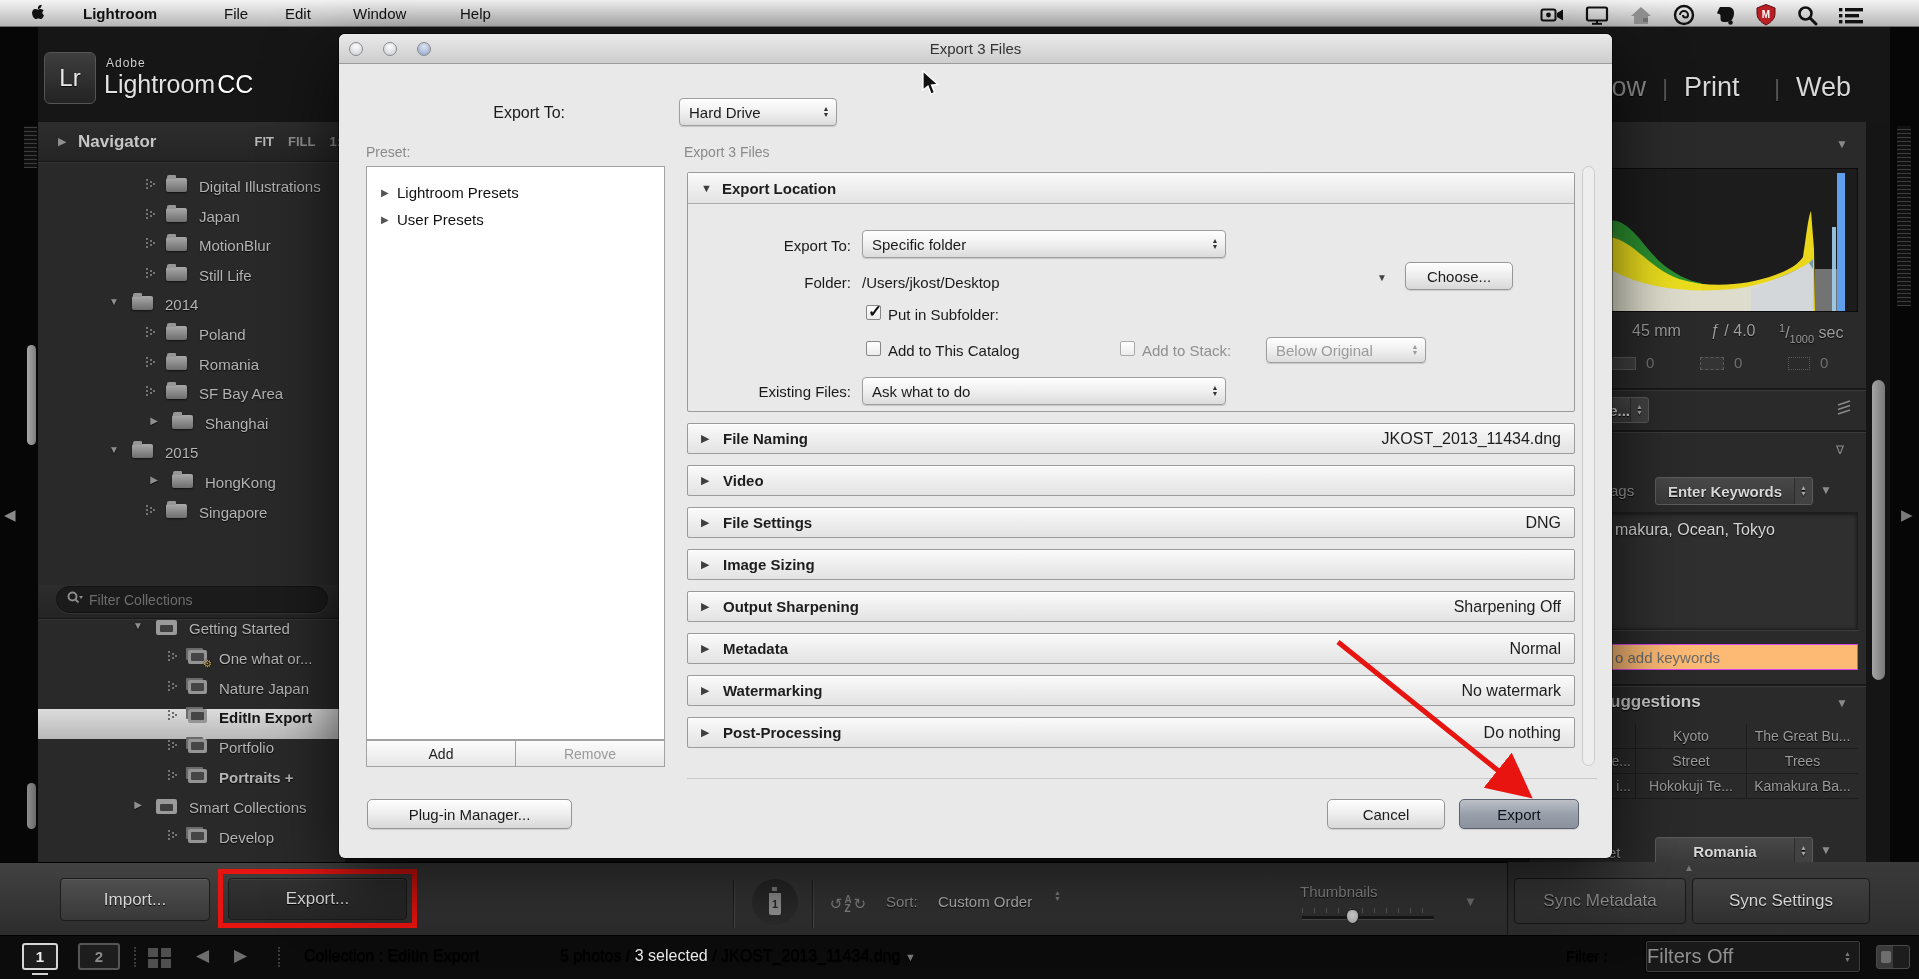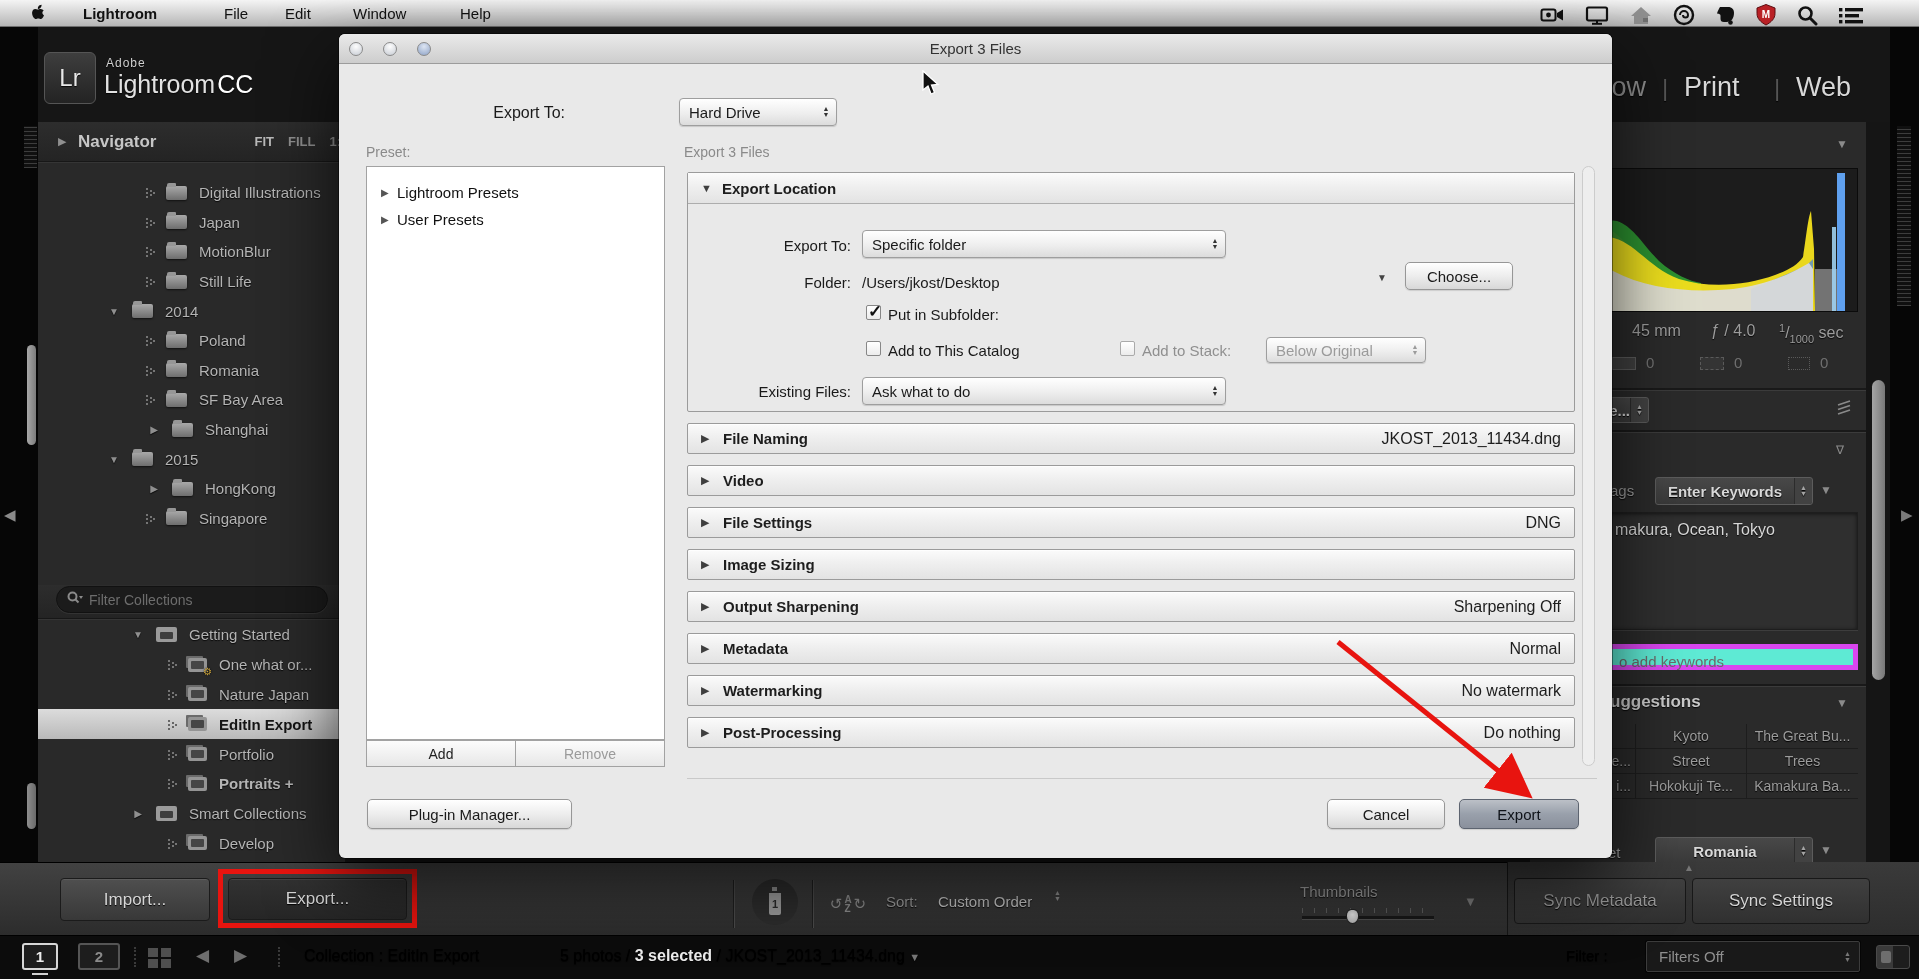--- a/index.html
+++ b/index.html
@@ -16,21 +16,21 @@
   
   #lr-badge{left:44px;top:52px;width:52px;height:52px;border-radius:6px;background:linear-gradient(#3e3e3e,#232323);border:1px solid #555;color:#e8e8e8;font-size:24px;display:flex;align-items:center;justify-content:center}
   .modtxt{position:absolute;top:72px;font-size:27px}
 
   
   #left-strip{left:0;top:27px;width:38px;height:908px;background:#060606}
   #left-panel{left:38px;top:122px;width:307px;height:740px;background:#292929;z-index:2}
   .panel-head{position:relative;height:40px;display:flex;align-items:center;background:linear-gradient(#2d2d2d,#242424);border-bottom:1px solid #171717;box-shadow:0 1px 0 #353535}
   .panel-head .tri{color:#8f8f8f;font-size:11px;margin-left:20px;width:14px}
   .panel-head .pt{color:#c6c6c6;font-size:17px;margin-left:6px;font-weight:bold}
-  .trow{height:29.6px;display:flex;align-items:center;color:#b4b4b4;font-size:15px;white-space:nowrap;text-shadow:0 1px 1px rgba(0,0,0,.8)}
+  .trow{height:29.6px;display:flex;color:#b4b4b4;font-size:15px;white-space:nowrap;text-shadow:0 1px 1px rgba(0,0,0,.8)}
   .crow{height:29.8px}
   .trow .exp{width:16px;flex:none;display:flex;justify-content:center;color:#8f8f8f;font-size:10px}
   .trow .lab{margin-left:12px}
   .ind1{padding-left:68px}.ind2{padding-left:108px}.cind1{padding-left:92px}.cind2{padding-left:130px}
   .sel{background:linear-gradient(#dcdcdc,#b9b9b9);color:#141414;text-shadow:none;font-weight:bold}
   .dots{width:10px;height:11px;position:relative;flex:none}
   .dots::before{content:"";position:absolute;left:0;top:1px;width:2px;height:2px;border-radius:50%;background:#8f8f8f;
     box-shadow:0 4px 0 #8f8f8f,0 8px 0 #8f8f8f,4px 2px 0 #8f8f8f,4px 6px 0 #8f8f8f,7px 4px 0 #8f8f8f}
   .sel .dots::before{background:#444;box-shadow:0 4px 0 #444,0 8px 0 #444,4px 2px 0 #444,4px 6px 0 #444,7px 4px 0 #444}
   .fold{width:21px;height:14px;margin-left:10px;border-radius:2px;background:linear-gradient(#a9a9a9,#6e6e6e);box-shadow:0 1px 2px rgba(0,0,0,.6);position:relative;flex:none}
@@ -369,21 +369,21 @@
   <span class="stp">
       <span>▲</span>
       <span>▼</span>
     </span>
 </div>
 <span class="rp-tri" style="left:1820px;top:483px;z-index:2">▼</span>
 
 <div class="abs" style="left:1560px;top:512px;width:298px;height:118px;background:#2f2f2f;border:1px solid #1e1e1e;box-shadow:inset 0 1px 4px rgba(0,0,0,.6),0 1px 0 #3d3d3d;z-index:2">
   <span class="abs ts" style="left:54px;top:8px;font-size:16px;color:#d8d8d8;white-space:nowrap">makura, Ocean, Tokyo</span>
 </div>
-<div class="abs" style="left:1560px;top:644px;width:298px;height:26px;border:5px solid #d946ef;background:#5eead4;z-index:2">
+<div class="abs" style="left:1560px;top:644px;width:298px;height:26px;border:1px solid #d946ef;background:#fdba74;z-index:2">
   <span class="abs" style="left:54px;top:4px;font-size:15px;color:#6b6b6b;white-space:nowrap">o add keywords</span>
 </div>
 
 <div class="hdiv" style="left:1530px;top:684px;width:336px;z-index:2"></div>
 <span class="abs ts" style="left:1610px;top:692px;font-size:17px;color:#c9c9c9;font-weight:bold;z-index:2">uggestions</span>
 <span class="rp-tri" style="left:1836px;top:696px;z-index:2">▼</span>
 
 <div class="sgrid">
   <div class="cell c1"></div>
   <div class="cell">Kyoto</div>
@@ -514,27 +514,27 @@
         <rect x="0" y="11" width="10" height="9"></rect>
         <rect x="13" y="11" width="10" height="9"></rect>
       </g>
     </svg></div>
 <span class="abs" style="left:196px;top:945px;font-size:17px;color:#6e6e6e;z-index:4">◀</span>
 <span class="abs" style="left:234px;top:945px;font-size:17px;color:#6e6e6e;z-index:4">▶</span>
 <div class="dotsep" style="left:278px;z-index:4"></div>
 <span class="abs ts" style="left:304px;top:947px;z-index:4">Collection : EditIn Export</span>
 <span class="abs ts" style="left:560px;top:947px;z-index:4;white-space:nowrap">
   <span>5 photos /</span>
-  <span style="color:#ececec;font-weight:bold">3 selected</span>
+  <span style="color:#ececec;font-weight:normal">3 selected</span>
   <span>/ JKOST_2013_11434.dng</span>
   <span style="color:#777;font-size:11px">▼</span>
 </span>
 <span class="abs ts" style="left:1566px;top:947px;font-size:15px;z-index:4">Filter :</span>
 <div class="abs" style="left:1646px;top:941px;width:214px;height:31px;background:#191919;border:1px solid #3c3c3c;border-radius:2px;box-shadow:0 0 0 1px #050505;display:flex;align-items:center;z-index:4">
-  <span style="flex:1;padding-left:12px;font-size:15px;color:#8f8f8f">Filters Off</span>
+  <span style="flex:1;font-size:20px;color:#8f8f8f">Filters Off</span>
   <span style="display:flex;flex-direction:column;font-size:7px;line-height:6px;color:#777;padding-right:8px">
       <span>▲</span>
       <span>▼</span>
     </span>
 </div>
 <div class="abs" style="left:1876px;top:945px;width:34px;height:24px;border:1px solid #4a4a4a;border-radius:3px;background:linear-gradient(90deg,#3a3a3a 50%,#1d1d1d 50%);z-index:4">
     <div style="position:absolute;left:4px;top:5px;width:10px;height:12px;border-radius:2px;background:#6e6e6e"></div>
   </div>
 
 <div class="abs" id="dialog">

